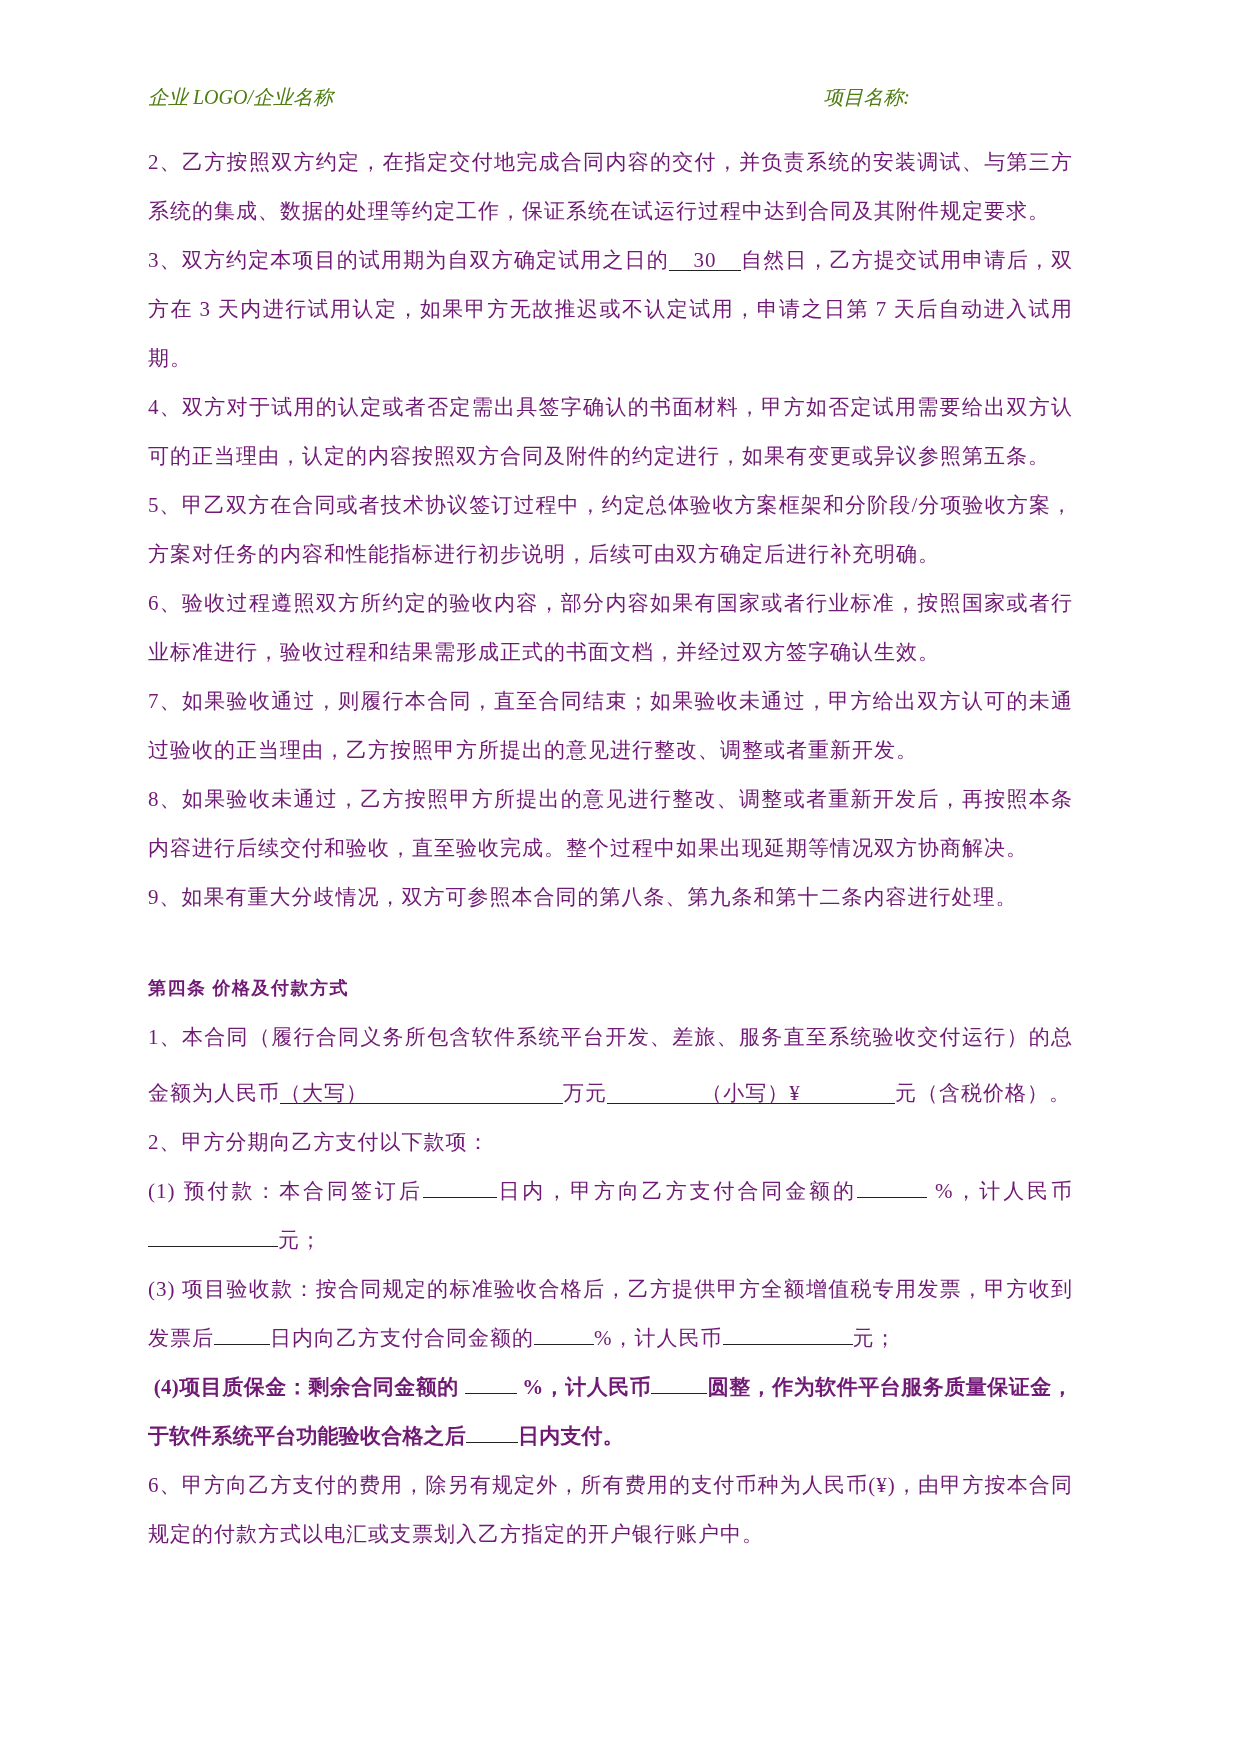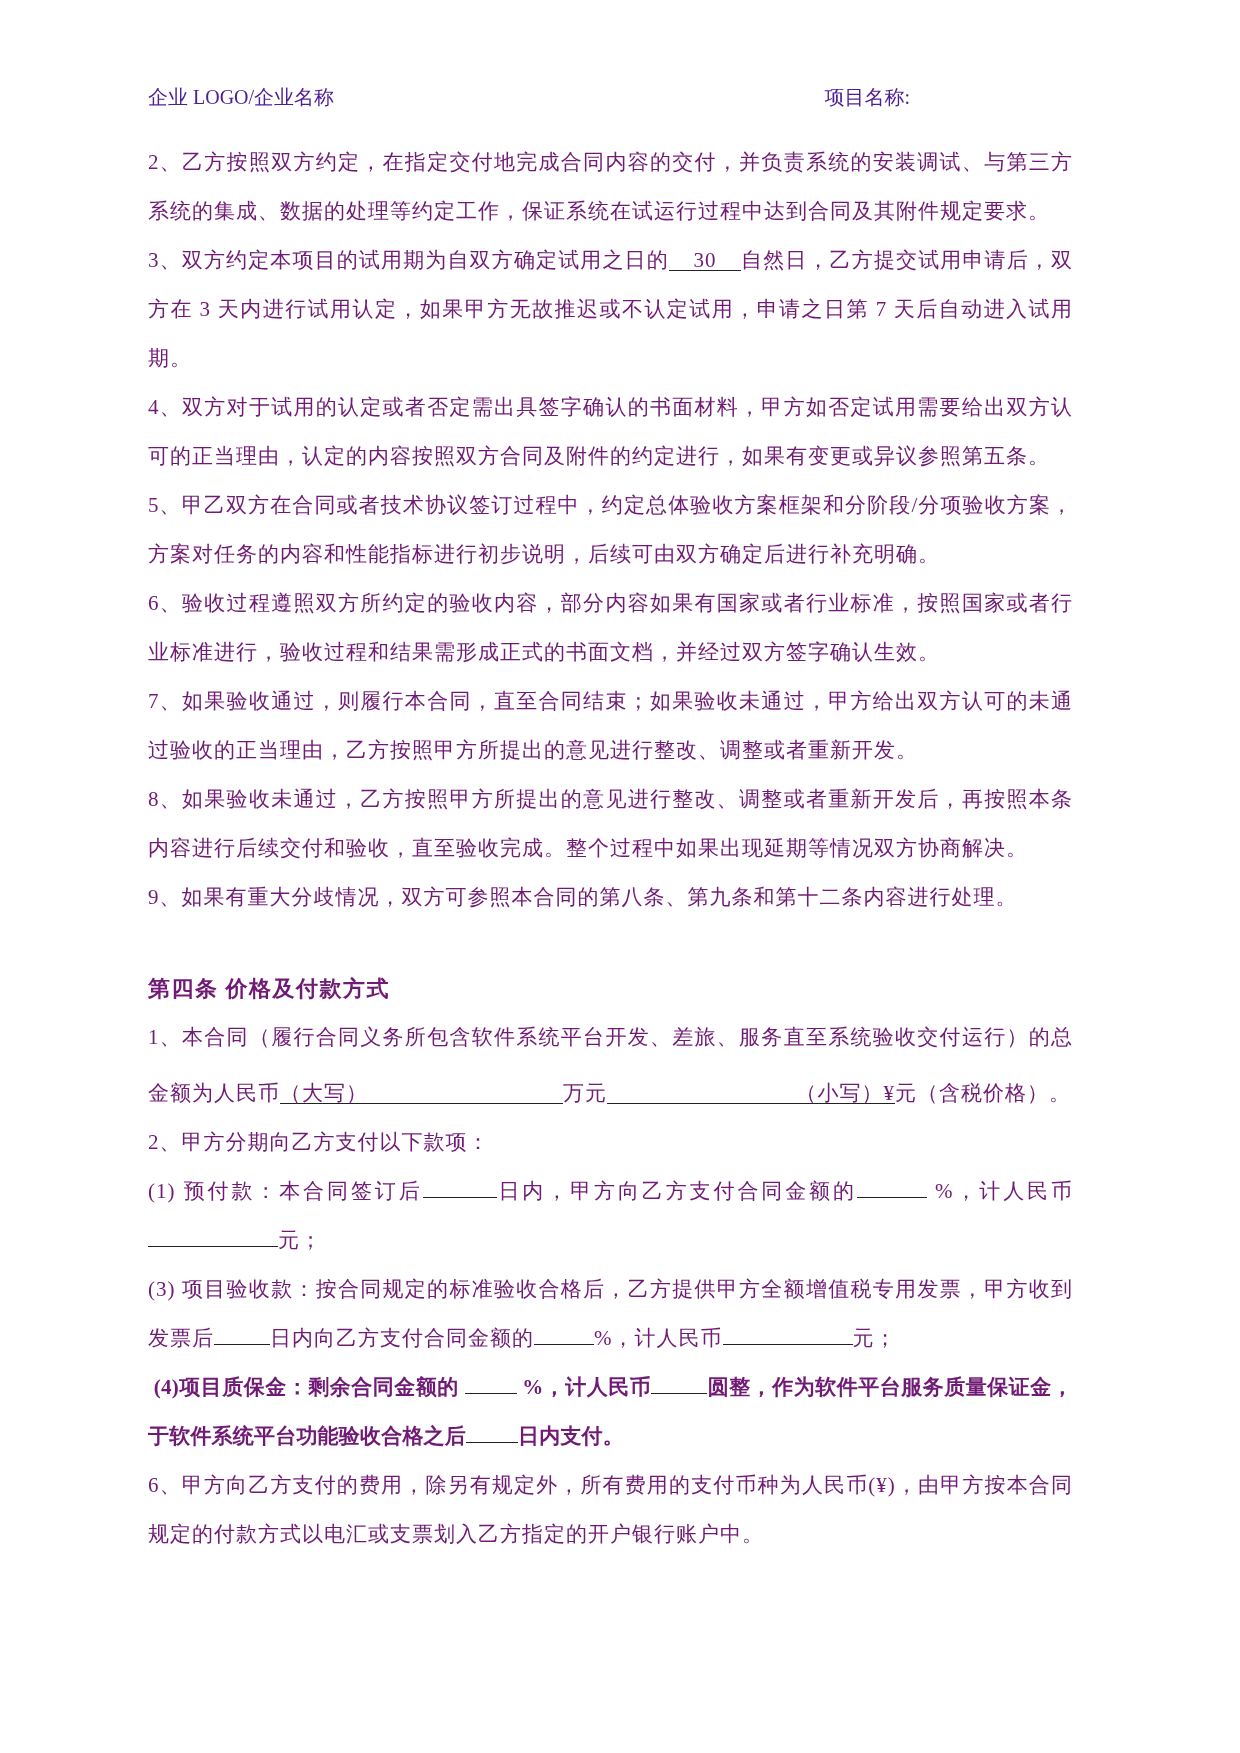--- a/index.html
+++ b/index.html
@@ -15,36 +15,37 @@
     overflow: hidden;
     font-family: "Liberation Serif", "DejaVu Serif", serif;
     color: #141414;
   }
   .header {
     display: flex;
     justify-content: space-between;
     padding: 84px 330px 0 148px;
     font-size: 20px;
     line-height: 26px;
-    color: #4c1d95;
+    color: #4d7c0f;
+    font-style: italic;
   }
   .doc-body {
     padding: 28px 167px 0 148px;
     font-size: 21px;
     line-height: 49px;
     letter-spacing: 1px;
     text-align: justify;
     color: #701a75;
   }
   .para {
     margin: 0;
   }
   .heading {
     font-weight: bold;
-    font-size: 22px;
+    font-size: 18px;
     margin-top: 42px;
     letter-spacing: 1.5px;
   }
   .dense {
     font-weight: 600;
     letter-spacing: 0.2px;
   }
   .blank {
     display: inline-block;
     border-bottom: 1.5px solid #222222;
@@ -65,20 +66,20 @@
   <div class="doc-body">
       <p class="para"><span>2、乙方按照双方约定，在指定交付地完成合同内容的交付，并负责系统的安装调试、与第三方系统的集成、数据的处理等约定工作，保证系统在试运行过程中达到合同及其附件规定要求。</span></p>
       <p class="para"><span>3、双方约定本项目的试用期为自双方确定试用之日的</span><span class="blank" style="width: 72px; text-align: center;">30</span><span>自然日，乙方提交试用申请后，双方在 3 天内进行试用认定，如果甲方无故推迟或不认定试用，申请之日第 7 天后自动进入试用期。</span></p>
       <p class="para"><span>4、双方对于试用的认定或者否定需出具签字确认的书面材料，甲方如否定试用需要给出双方认可的正当理由，认定的内容按照双方合同及附件的约定进行，如果有变更或异议参照第五条。</span></p>
       <p class="para"><span>5、甲乙双方在合同或者技术协议签订过程中，约定总体验收方案框架和分阶段/分项验收方案，方案对任务的内容和性能指标进行初步说明，后续可由双方确定后进行补充明确。</span></p>
       <p class="para"><span>6、验收过程遵照双方所约定的验收内容，部分内容如果有国家或者行业标准，按照国家或者行业标准进行，验收过程和结果需形成正式的书面文档，并经过双方签字确认生效。</span></p>
       <p class="para"><span>7、如果验收通过，则履行本合同，直至合同结束；如果验收未通过，甲方给出双方认可的未通过验收的正当理由，乙方按照甲方所提出的意见进行整改、调整或者重新开发。</span></p>
       <p class="para"><span>8、如果验收未通过，乙方按照甲方所提出的意见进行整改、调整或者重新开发后，再按照本条内容进行后续交付和验收，直至验收完成。整个过程中如果出现延期等情况双方协商解决。</span></p>
       <p class="para"><span>9、如果有重大分歧情况，双方可参照本合同的第八条、第九条和第十二条内容进行处理。</span></p>
       <p class="para heading"><span>第四条 价格及付款方式</span></p>
-      <p class="para"><span>1、本合同（履行合同义务所包含软件系统平台开发、差旅、服务直至系统验收交付运行）的总金额为人民币</span><span class="blank" style="width: 283px; text-align: left;">（大写）</span><span>万元</span><span class="blank" style="width: 288px; text-align: right; margin-top: 20px;">（小写）¥</span><span>元（含税价格）。</span></p>
+      <p class="para"><span>1、本合同（履行合同义务所包含软件系统平台开发、差旅、服务直至系统验收交付运行）的总金额为人民币</span><span class="blank" style="width: 283px; text-align: left;">（大写）</span><span>万元</span><span class="blank" style="width: 288px; text-align: center; margin-top: 20px;">（小写）¥</span><span>元（含税价格）。</span></p>
       <p class="para"><span>2、甲方分期向乙方支付以下款项：</span></p>
       <p class="para"><span>(1) 预付款：本合同签订后</span><span class="blank" style="width: 74px;"></span><span>日内，甲方向乙方支付合同金额的</span><span class="blank" style="width: 70px;"></span><span> %，计人民币 </span><span class="blank" style="width: 130px;"></span><span>元；</span></p>
       <p class="para"><span>(3) 项目验收款：按合同规定的标准验收合格后，乙方提供甲方全额增值税专用发票，甲方收到发票后</span><span class="blank" style="width: 56px;"></span><span>日内向乙方支付合同金额的</span><span class="blank" style="width: 60px;"></span><span>%，计人民币</span><span class="blank" style="width: 130px;"></span><span>元；</span></p>
       <p class="para dense"><span>&nbsp;(4)项目质保金：剩余合同金额的 </span><span class="blank" style="width: 52px;"></span><span> %，计人民币</span><span class="blank" style="width: 56px;"></span><span>圆整，作为软件平台服务质量保证金，于软件系统平台功能验收合格之后</span><span class="blank" style="width: 52px;"></span><span>日内支付。</span></p>
       <p class="para"><span>6、甲方向乙方支付的费用，除另有规定外，所有费用的支付币种为人民币(¥)，由甲方按本合同规定的付款方式以电汇或支票划入乙方指定的开户银行账户中。</span></p>
     </div>
 </div>
 
 </body></html>

